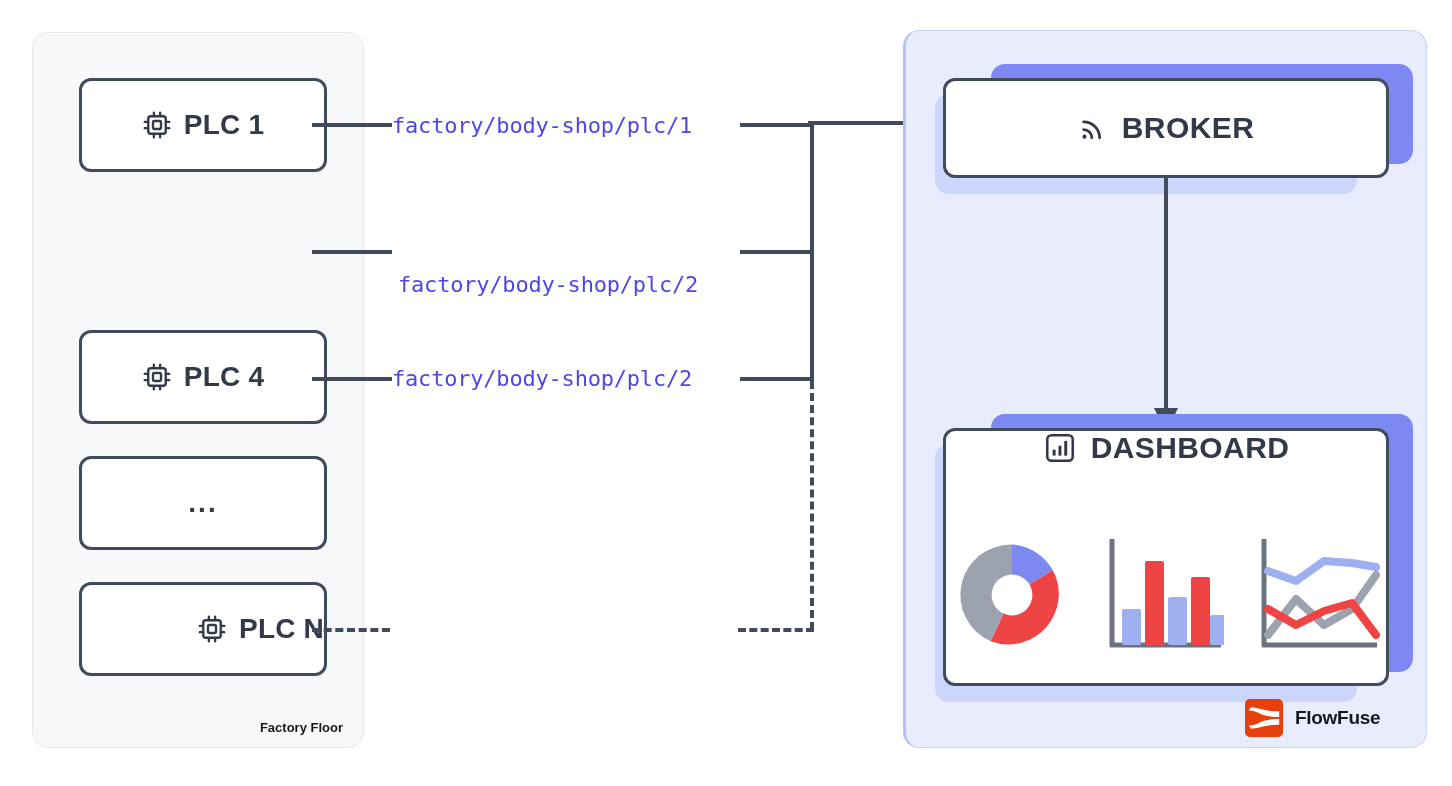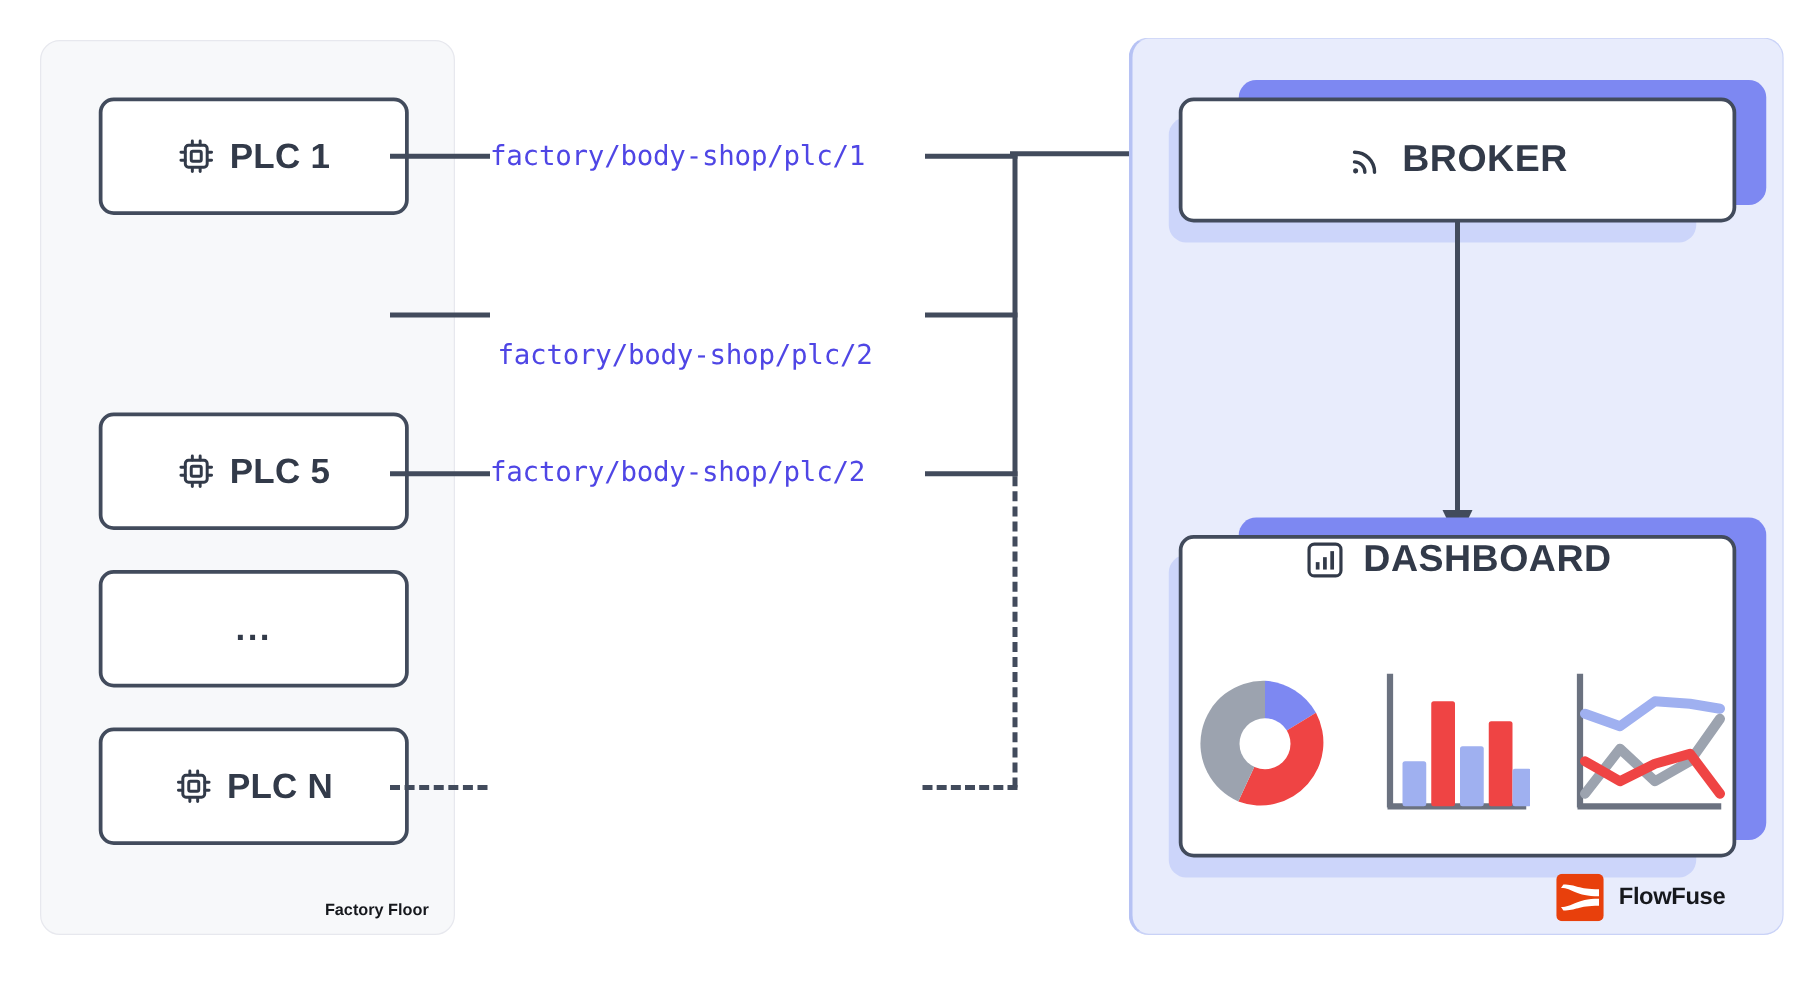--- a/index.html
+++ b/index.html
@@ -39,21 +39,21 @@
     font-size: 28px; font-weight: 700; color: #323a49;
     letter-spacing: .2px; white-space: nowrap;
   }
   .node-label.ellipsis { font-size: 28px; letter-spacing: 2px; }
   .chip-ico { width: 30px; height: 30px; display: block; flex: 0 0 auto; }
 
   #plc1 { left: 64px; top: 78px;  width: 248px; height: 94px; }
   #plc2 { left: 64px; top: 204px; width: 248px; height: 94px; }
   #plc3 { left: 64px; top: 330px; width: 248px; height: 94px; }
   #plcx { left: 64px; top: 456px; width: 248px; height: 94px; }
-  #plcn { left: 64px; top: 582px; width: 248px; height: 94px; }
+  #plcn { left: 64px; top: 582px; width: 248px; height: 94px; justify-content: flex-end; }
 
   #factory-caption {
     position: absolute; right: 20px; bottom: 12px;
     font-size: 13px; font-weight: 700; color: #16181d;
   }
 
   
   .topic {
     position: absolute;
     font-family: "DejaVu Sans Mono", "Liberation Mono", monospace;
@@ -142,21 +142,21 @@
   </div>
 
 
   <div class="node" id="plc3">
     <svg class="chip-ico" viewBox="0 0 24 24" fill="none" stroke="#323a49" stroke-width="1.9" stroke-linecap="round" stroke-linejoin="round">
       <rect x="5" y="5" width="14" height="14" rx="2"></rect>
       <rect x="8.8" y="8.8" width="6.4" height="6.4" rx="1"></rect>
       <path d="M9.5 2.2v2.6M14.5 2.2v2.6M9.5 19.2v2.6M14.5 19.2v2.6
                M2.2 9.5h2.6M2.2 14.5h2.6M19.2 9.5h2.6M19.2 14.5h2.6"></path>
     </svg>
-    <span class="node-label">PLC 5</span>
+    <span class="node-label">PLC 4</span>
   </div>
 
   <div class="node" id="plcx">
     <span class="node-label ellipsis">...</span>
   </div>
 
   <div class="node" id="plcn">
     <svg class="chip-ico" viewBox="0 0 24 24" fill="none" stroke="#323a49" stroke-width="1.9" stroke-linecap="round" stroke-linejoin="round">
       <rect x="5" y="5" width="14" height="14" rx="2"></rect>
       <rect x="8.8" y="8.8" width="6.4" height="6.4" rx="1"></rect>

